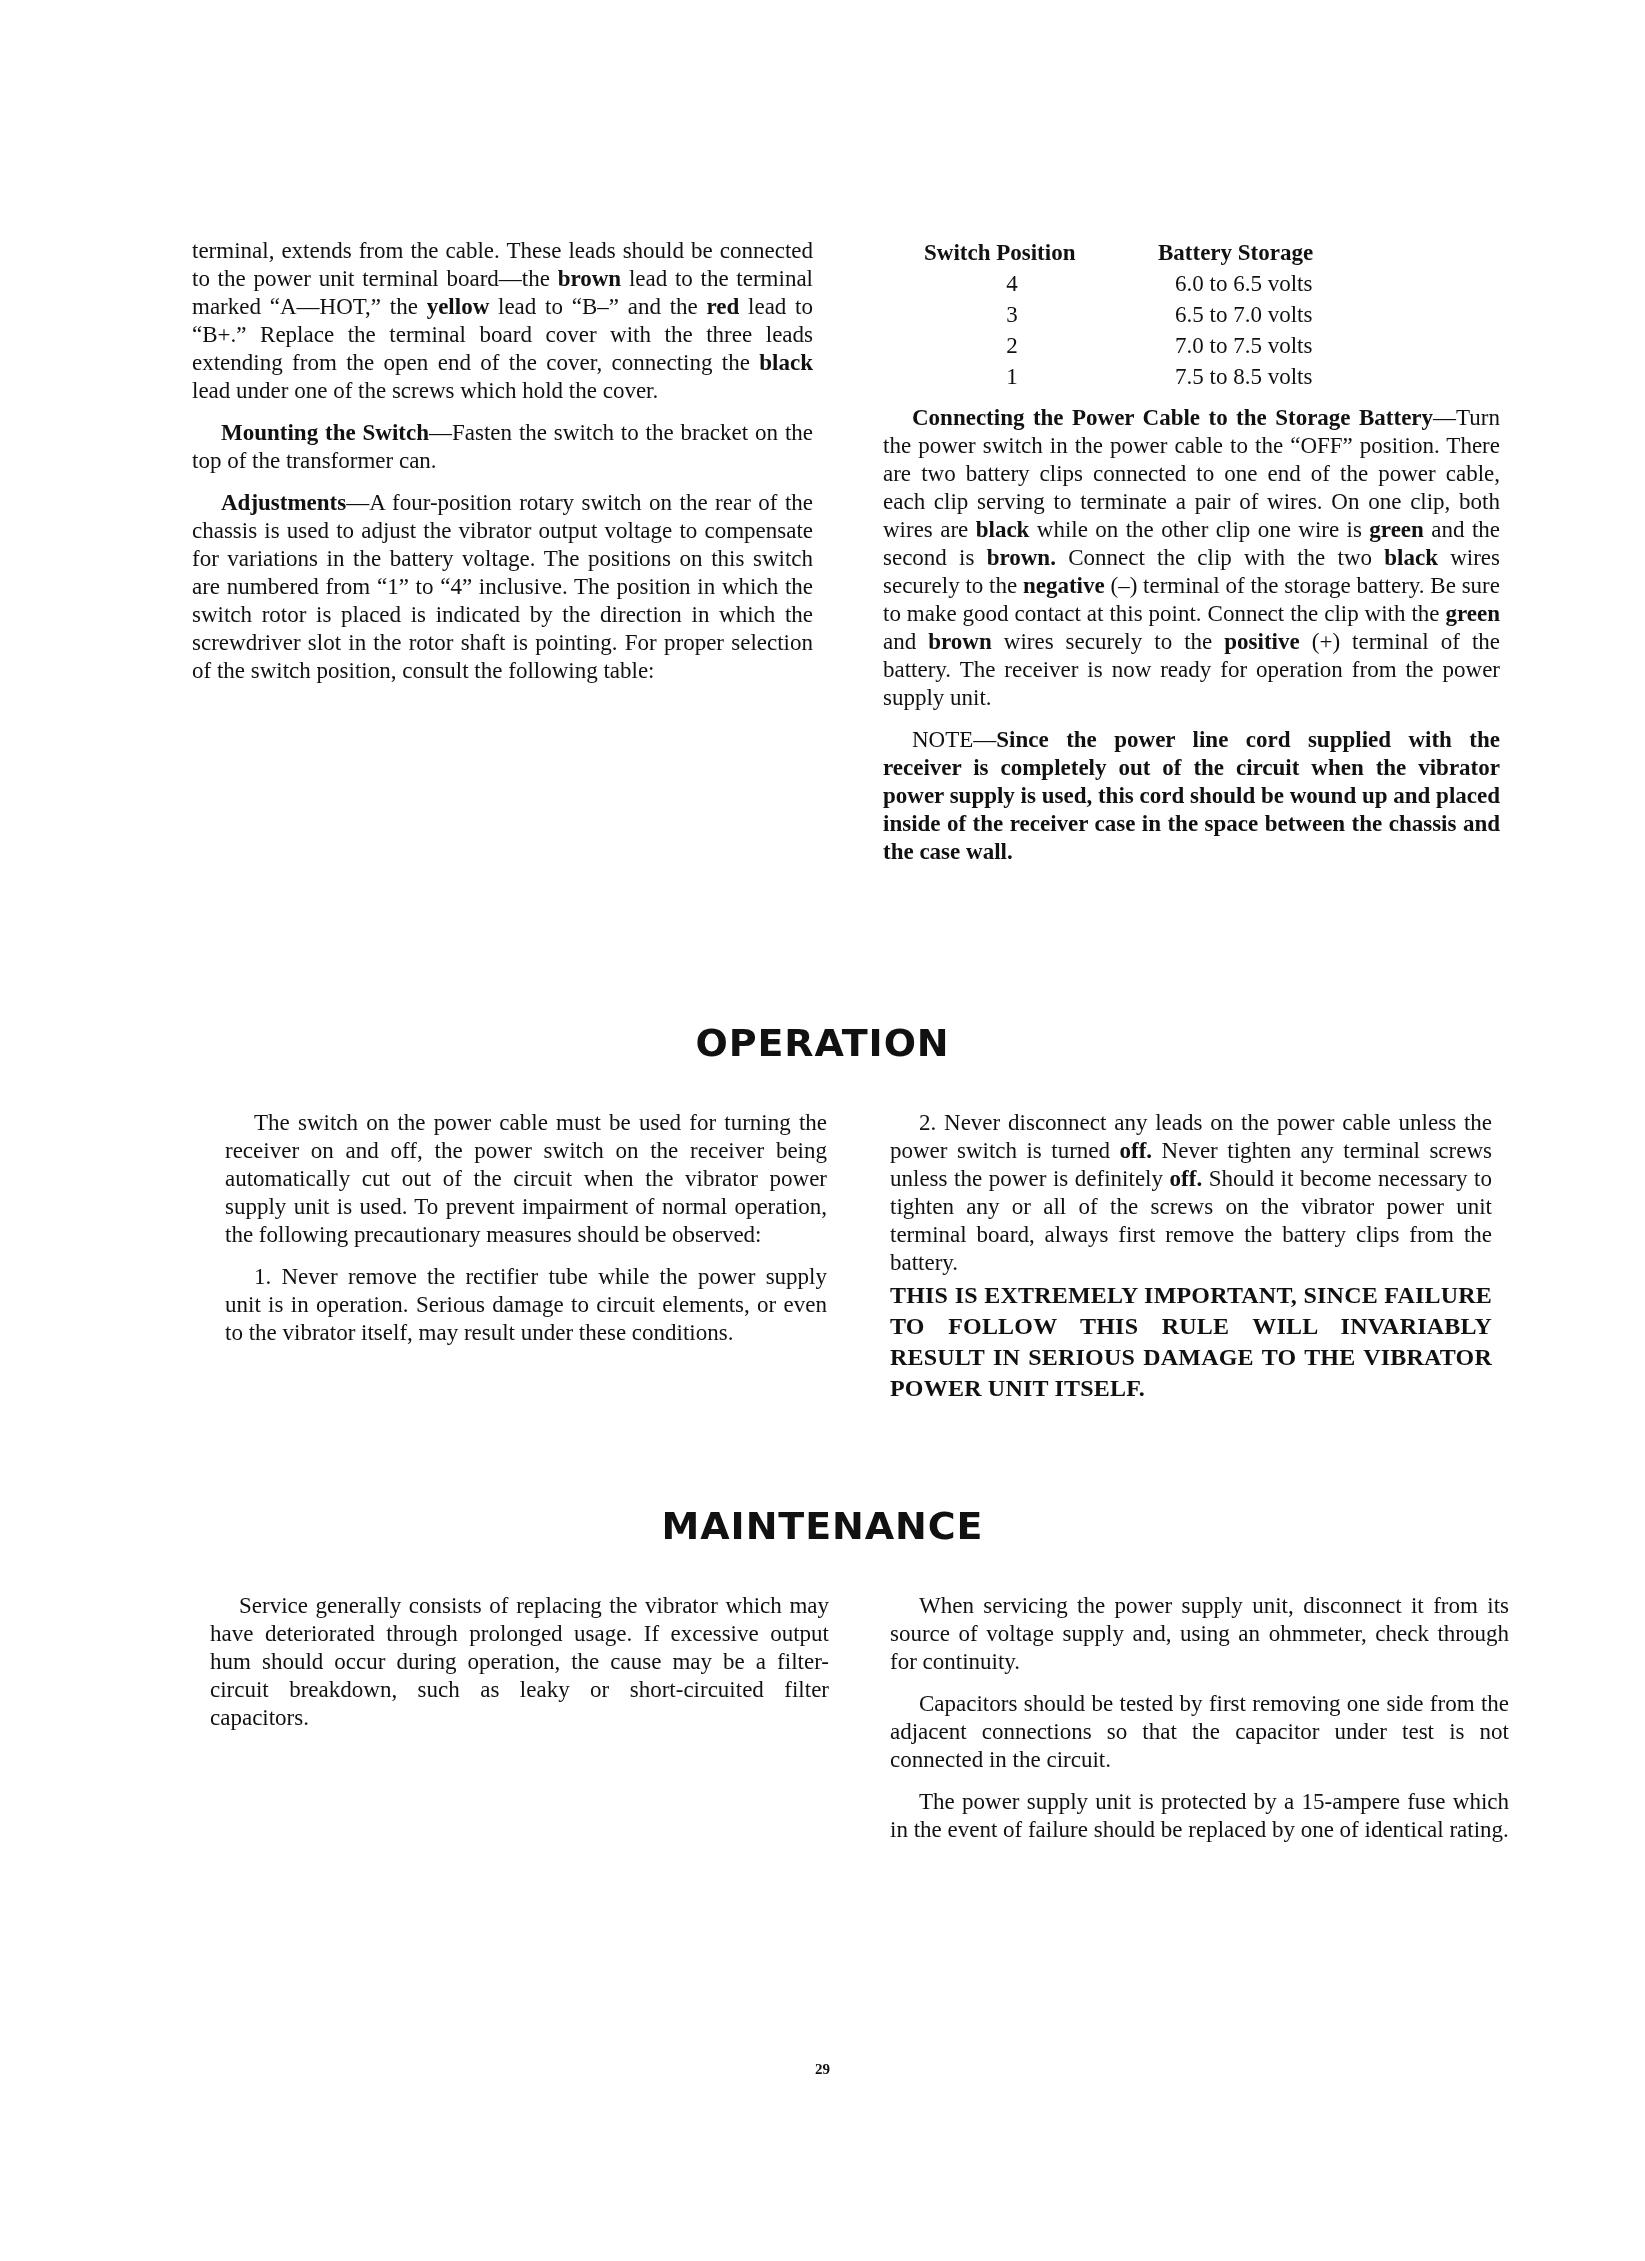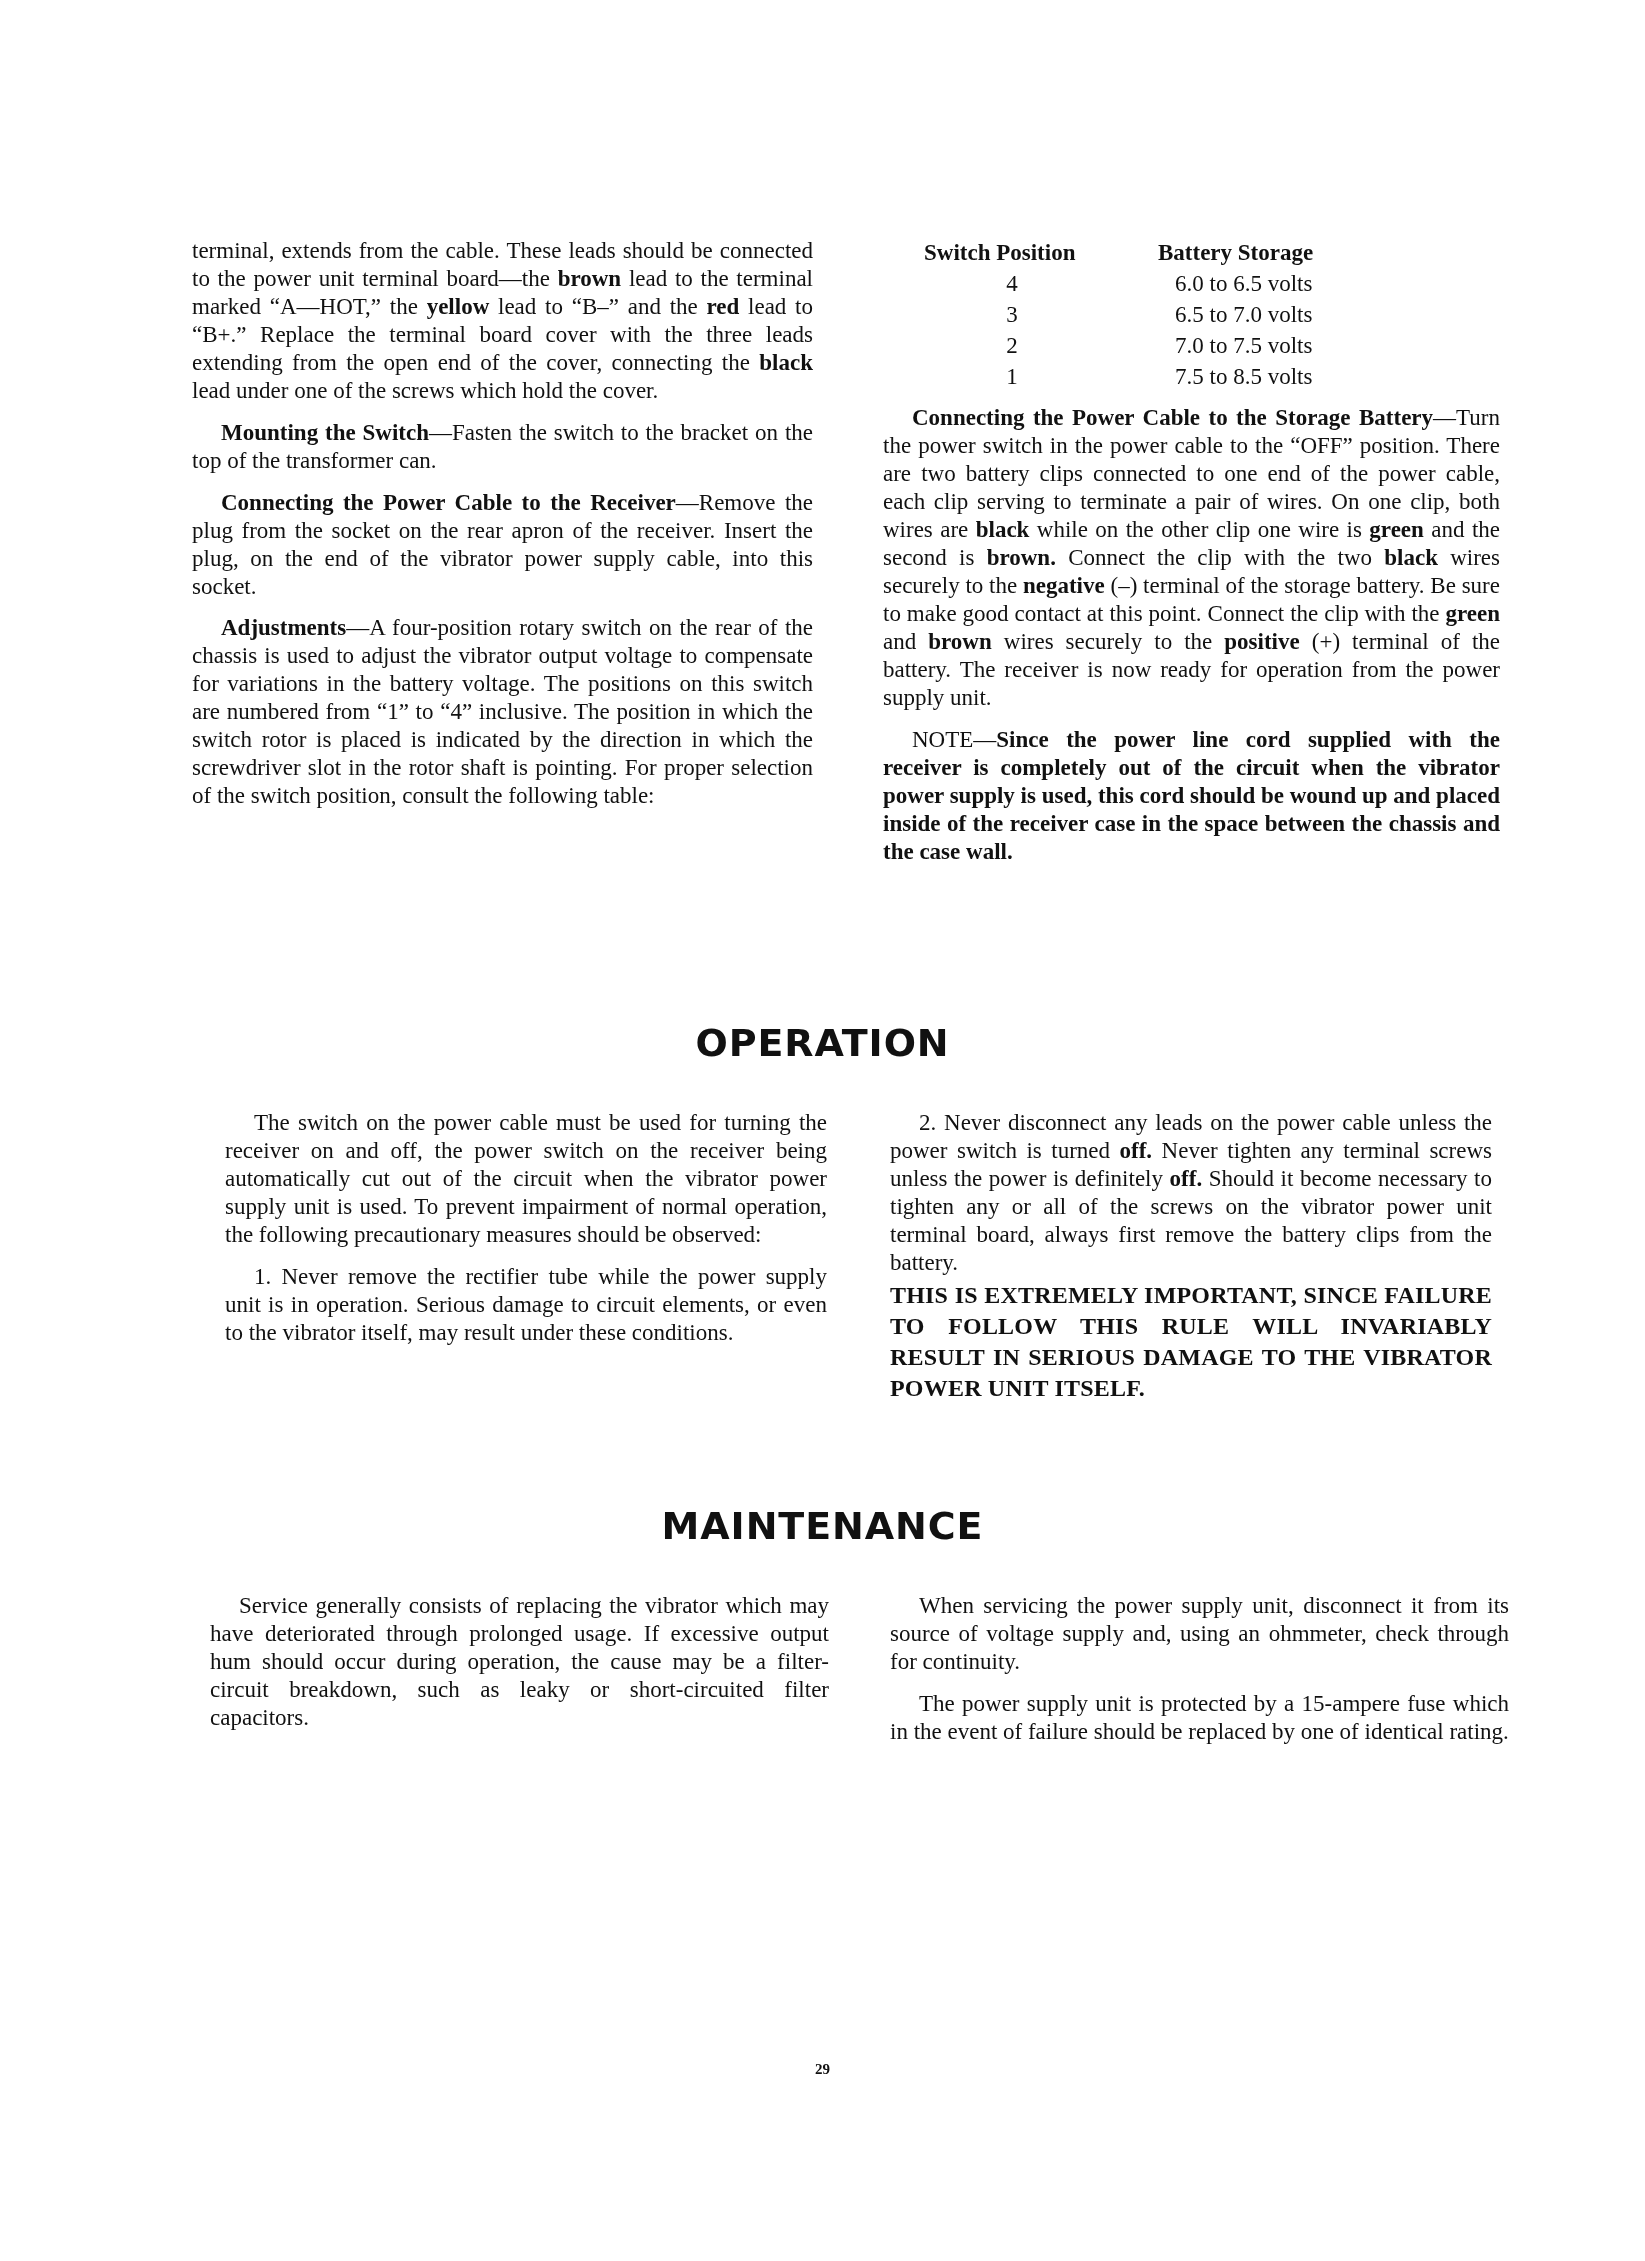--- a/index.html
+++ b/index.html
@@ -29,21 +29,20 @@
   .caps { font-weight: bold; font-size: 24px; line-height: 31px; text-indent: 0 !important; letter-spacing: 0.2px; }
   .pagenum { position: absolute; left: 0; width: 1645px; top: 2061px; text-align: center;
              font-size: 15px; font-weight: bold; }
 </style>
 </head>
 <body>
 
 <div class="col left-top">
   <p class="noindent"><span>terminal, extends from the cable. These leads should be connected to the power unit terminal board—the </span><span class="b">brown</span><span> lead to the terminal marked “A—HOT,” the </span><span class="b">yellow</span><span> lead to “B–” and the </span><span class="b">red</span><span> lead to “B+.” Re­place the terminal board cover with the three leads extending from the open end of the cover, connecting the </span><span class="b">black</span><span> lead under one of the screws which hold the cover.</span></p>
   <p><span class="b">Mounting the Switch</span><span>—Fasten the switch to the bracket on the top of the transformer can.</span></p>
-  <p><span class="b">Connecting the Power Cable to the Receiver</span><span>—Re­move the plug from the socket on the rear apron of the receiver. Insert the plug, on the end of the vi­brator power supply cable, into this socket.</span></p>
   <p><span class="b">Adjustments</span><span>—A four-position rotary switch on the rear of the chassis is used to adjust the vibrator out­put voltage to compensate for variations in the bat­tery voltage. The positions on this switch are num­bered from “1” to “4” inclusive. The position in which the switch rotor is placed is indicated by the direction in which the screwdriver slot in the rotor shaft is pointing. For proper selection of the switch position, consult the following table:</span></p>
 </div>
 
 <div class="col right-top">
   <div class="table">
     <div class="row">
       <div class="c1 hdr">Switch Position</div>
       <div class="c2 hdr">Battery Storage</div>
     </div>
     <div class="row">
@@ -80,17 +79,18 @@
 </div>
 
 <div class="heading h-maintenance">MAINTENANCE</div>
 
 <div class="col left-mt">
   <p>Service generally consists of replacing the vibrator which may have deteriorated through prolonged usage. If excessive output hum should occur during operation, the cause may be a filter-circuit breakdown, such as leaky or short-circuited filter capacitors.</p>
 </div>
 
 <div class="col right-mt">
   <p>When servicing the power supply unit, disconnect it from its source of voltage supply and, using an ohm­meter, check through for continuity.</p>
+  <p>Capacitors should be tested by first removing one side from the adjacent connections so that the ca­pacitor under test is not connected in the circuit.</p>
   <p>The power supply unit is protected by a 15-ampere fuse which in the event of failure should be replaced by one of identical rating.</p>
 </div>
 
 <div class="pagenum">29</div>
 
 
 </body></html>

